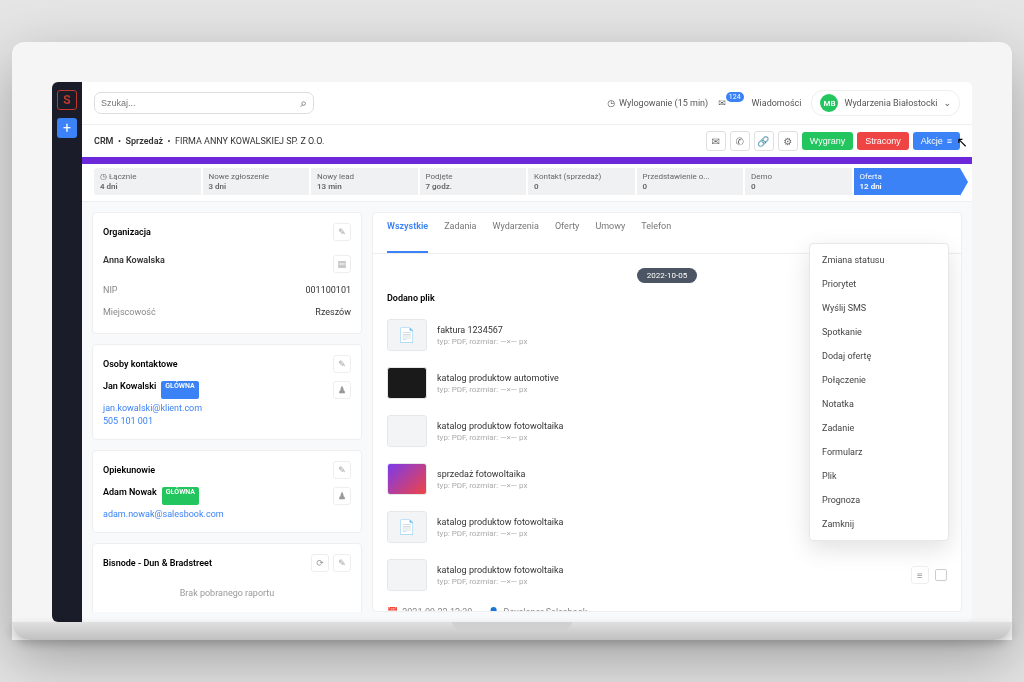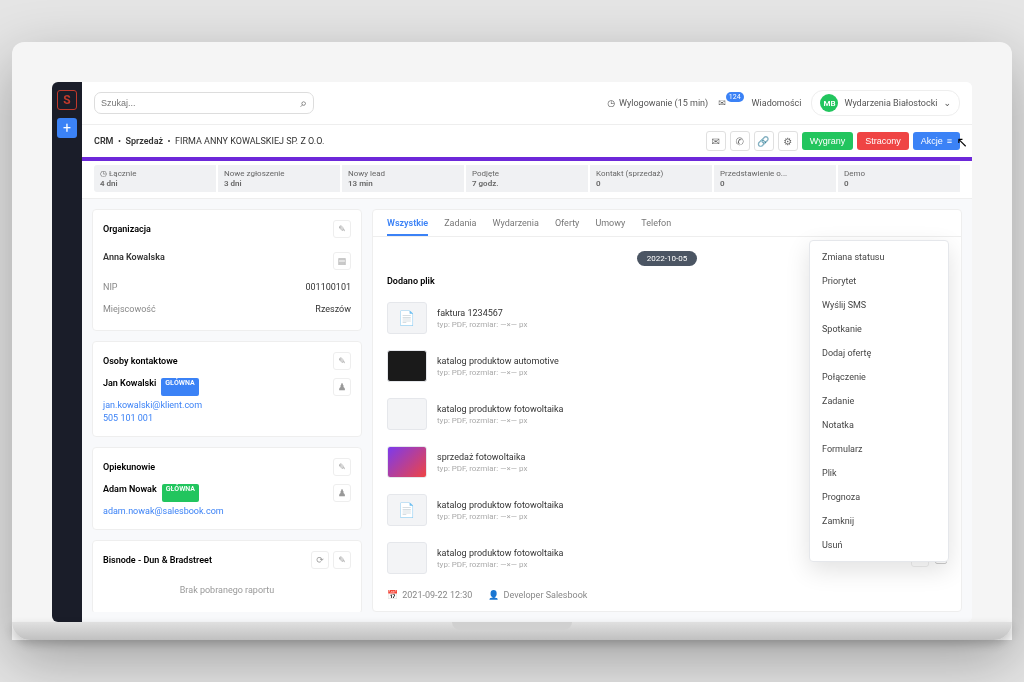--- a/index.html
+++ b/index.html
@@ -18,21 +18,21 @@
 .topbar { display: flex; align-items: center; padding: 8px 12px; gap: 12px; background: #fff; border-bottom: 1px solid #eee; }
 .search-box { flex: 0 0 220px; height: 22px; border: 1px solid #ddd; border-radius: 7px; display: flex; align-items: center; padding: 0 6px; gap: 4px; }
 .search-input { border: none; outline: none; font-size: 9px; width: 100%; color: #999; }
 .search-icon { color: #666; font-size: 12px; }
 .topbar-right { margin-left: auto; display: flex; align-items: center; gap: 10px; color: #555; }
 .topbar-item { display: flex; align-items: center; gap: 4px; font-size: 9px; }
 .badge-count { background: #3b82f6; color: #fff; font-size: 7px; padding: 1px 3px; border-radius: 6px; position: relative; top: -6px; left: -4px; }
 .avatar { width: 18px; height: 18px; border-radius: 50%; background: #22c55e; color: #fff; display: flex; align-items: center; justify-content: center; font-size: 8px; font-weight: 600; }
 .user-chip { display: flex; align-items: center; gap: 6px; border: 1px solid #eee; padding: 3px 8px; border-radius: 12px; }
 
-.breadcrumb-row { display: flex; align-items: center; padding: 6px 12px; gap: 8px; background: #fff; border-bottom: 4px solid #6d28d9; }
+.breadcrumb-row { display: flex; align-items: center; padding: 6px 12px; gap: 8px; background: #fff; border-bottom: 7px solid #6d28d9; }
 .breadcrumb { font-size: 9px; color: #333; }
 .breadcrumb b { font-weight: 600; }
 .action-icons { margin-left: auto; display: flex; gap: 4px; align-items: center; }
 .icon-btn { width: 20px; height: 20px; border: 1px solid #e0e0e0; border-radius: 3px; display: flex; align-items: center; justify-content: center; color: #666; font-size: 10px; }
 .pill-btn { padding: 4px 8px; border-radius: 3px; font-size: 9px; color: #fff; border: none; }
 .pill-green { background: #22c55e; }
 .pill-red { background: #ef4444; }
 .pill-blue { background: #3b82f6; display: flex; align-items: center; gap: 4px; position: relative; }
 
 .cursor { position: absolute; right: -8px; top: 2px; font-size: 14px; color: #000; z-index: 100; }
@@ -55,21 +55,21 @@
 .info-row .label { color: #888; }
 .info-row .value { color: #333; text-align: right; }
 .contact-name { font-weight: 600; font-size: 9px; display: flex; gap: 5px; margin-bottom: 4px; }
 .tag-main { background: #3b82f6; color: #fff; font-size: 7px; padding: 1px 4px; border-radius: 2px; }
 .tag-green { background: #22c55e; color: #fff; font-size: 7px; padding: 1px 4px; border-radius: 2px; }
 .contact-link { color: #3b82f6; font-size: 9px; display: block; margin: 3px 0; }
 .empty-report { text-align: center; color: #999; font-size: 9px; padding: 8px 0; }
 
 .right-col { flex: 1; display: flex; flex-direction: column; background: #fff; border: 1px solid #eee; border-radius: 4px; overflow: hidden; position: relative; }
 .tabs { display: flex; gap: 16px; padding: 8px 14px 0; border-bottom: 1px solid #eee; }
-.tab { font-size: 9px; color: #777; padding-bottom: 6px; cursor: pointer; }
+.tab { font-size: 9px; color: #777; padding-bottom: 20px; cursor: pointer; }
 .tab.active { color: #3b82f6; border-bottom: 2px solid #3b82f6; font-weight: 600; }
 
 .timeline { flex: 1; overflow-y: auto; padding: 10px 14px; position: relative; }
 .date-chip-wrap { display: flex; justify-content: center; margin: 4px 0 10px; }
 .date-chip { background: #4b5563; color: #fff; font-size: 8px; padding: 3px 10px; border-radius: 10px; }
 .section-label { font-weight: 600; font-size: 9px; margin: 6px 0 8px; }
 .file-row { display: flex; gap: 10px; padding: 8px 0; align-items: center; }
 .file-thumb { width: 40px; height: 32px; background: #f3f4f6; border: 1px solid #e5e7eb; border-radius: 3px; display: flex; align-items: center; justify-content: center; color: #bbb; font-size: 14px; }
 .file-thumb.dark { background: #1a1a1a; }
 .file-thumb.colorful { background: linear-gradient(135deg, #7c3aed, #ef4444); }
@@ -165,20 +165,24 @@
           <div class="stage-time">0</div>
         </div>
         <div class="stage">
           <div class="stage-label">Przedstawienie o...</div>
           <div class="stage-time">0</div>
         </div>
         <div class="stage">
           <div class="stage-label">Demo</div>
           <div class="stage-time">0</div>
         </div>
+        <div class="stage active">
+          <div class="stage-label">Oferta</div>
+          <div class="stage-time">12 dni</div>
+        </div>
       </div>
 
       <div class="content-split">
 
         <div class="left-col">
 
           <div class="card">
             <div class="card-head">
               <span class="card-title">Organizacja</span>
               <span class="card-edit">✎</span>
@@ -319,27 +323,26 @@
             </div>
           </div>
 
           <div class="dropdown-menu">
             <div class="dropdown-item">Zmiana statusu</div>
             <div class="dropdown-item">Priorytet</div>
             <div class="dropdown-item">Wyślij SMS</div>
             <div class="dropdown-item">Spotkanie</div>
             <div class="dropdown-item">Dodaj ofertę</div>
             <div class="dropdown-item">Połączenie</div>
+            <div class="dropdown-item">Notatka</div>
             <div class="dropdown-item">Zadanie</div>
-            <div class="dropdown-item">Notatka</div>
             <div class="dropdown-item">Formularz</div>
             <div class="dropdown-item">Plik</div>
             <div class="dropdown-item">Prognoza</div>
             <div class="dropdown-item">Zamknij</div>
-            <div class="dropdown-item">Usuń</div>
           </div>
 
         </div>
 
       </div>
 
     </div>
 
   </div>
   <div class="laptop-base">

